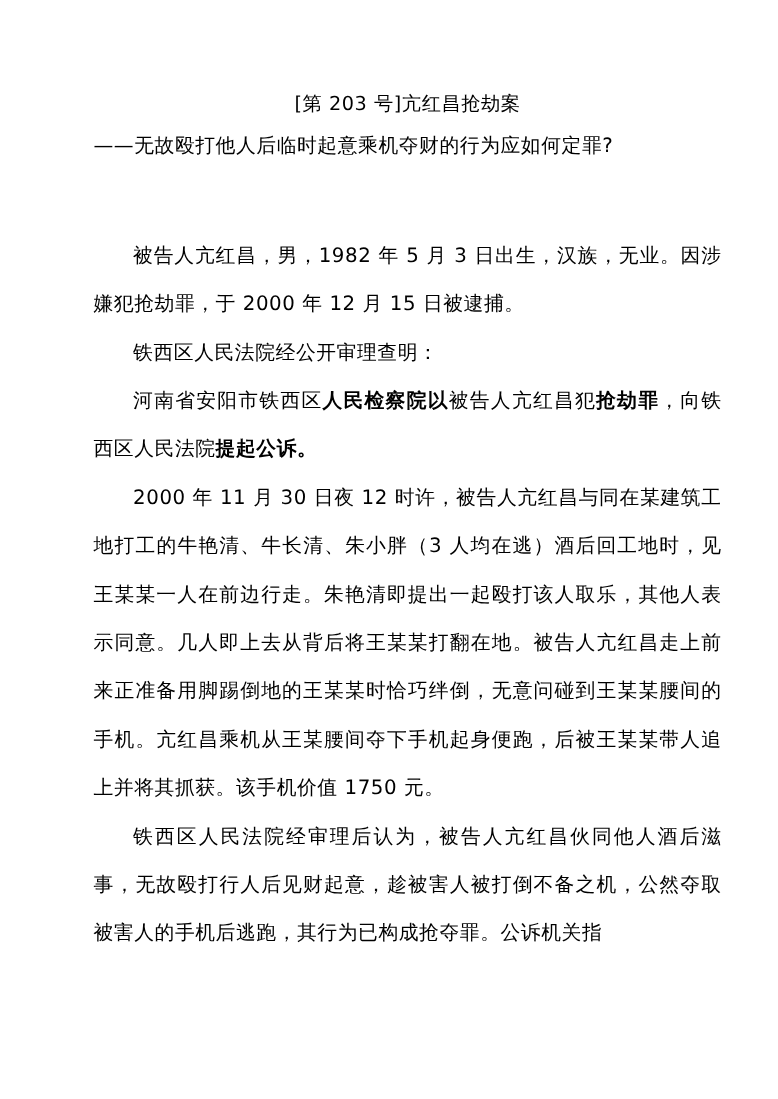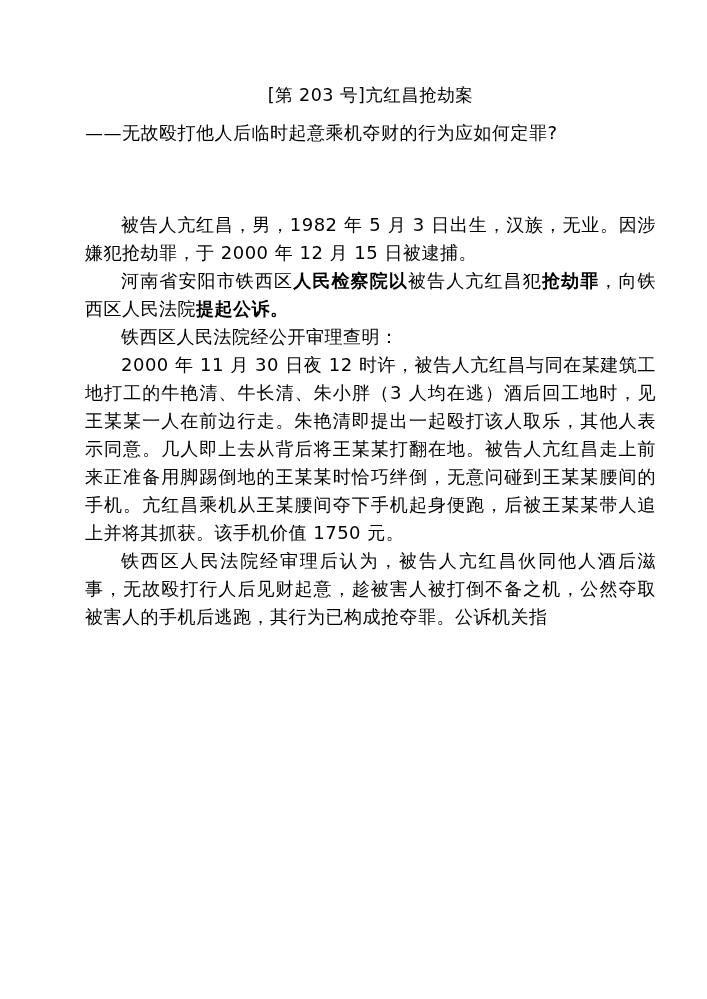--- a/index.html
+++ b/index.html
@@ -43,37 +43,37 @@
   .section-heading {
     font-size: 18px;
     font-weight: bold;
     line-height: 42px;
     margin: 0;
     text-indent: 2em;
     letter-spacing: 0.5px;
   }
   .para {
     font-size: 18px;
-    line-height: 28px;
+    line-height: 44px;
     margin: 0;
     text-indent: 2em;
     text-align: justify;
     letter-spacing: 0.5px;
   }
   .para .bold {
     font-weight: bold;
   }
 </style>
 </head>
 <body>
 
 <div class="page">
   <h1 class="doc-title">[第 203 号]亢红昌抢劫案</h1>
   <div class="doc-subtitle">——无故殴打他人后临时起意乘机夺财的行为应如何定罪?</div>
   <div class="blank-line"></div>
   <div>
       <p class="para"><span>被告人亢红昌，男，1982 年 5 月 3 日出生，汉族，无业。因涉嫌犯抢劫罪，于 2000 年 12 月 15 日被逮捕。</span></p>
+      <p class="para"><span>铁西区人民法院经公开审理查明：</span></p>
       <p class="para"><span>河南省安阳市铁西区</span><span class="bold">人民检察院以</span><span>被告人亢红昌犯</span><span class="bold">抢劫罪</span><span>，向铁西区人民法院</span><span class="bold">提起公诉。</span></p>
-      <p class="para"><span>铁西区人民法院经公开审理查明：</span></p>
       <p class="para"><span>2000 年 11 月 30 日夜 12 时许，被告人亢红昌与同在某建筑工地打工的牛艳清、牛长清、朱小胖（3 人均在逃）酒后回工地时，见王某某一人在前边行走。朱艳清即提出一起殴打该人取乐，其他人表示同意。几人即上去从背后将王某某打翻在地。被告人亢红昌走上前来正准备用脚踢倒地的王某某时恰巧绊倒，无意问碰到王某某腰间的手机。亢红昌乘机从王某腰间夺下手机起身便跑，后被王某某带人追上并将其抓获。该手机价值 1750 元。</span></p>
       <p class="para"><span>铁西区人民法院经审理后认为，被告人亢红昌伙同他人酒后滋事，无故殴打行人后见财起意，趁被害人被打倒不备之机，公然夺取被害人的手机后逃跑，其行为已构成抢夺罪。公诉机关指</span></p>
     </div>
 </div>
 
 </body></html>

